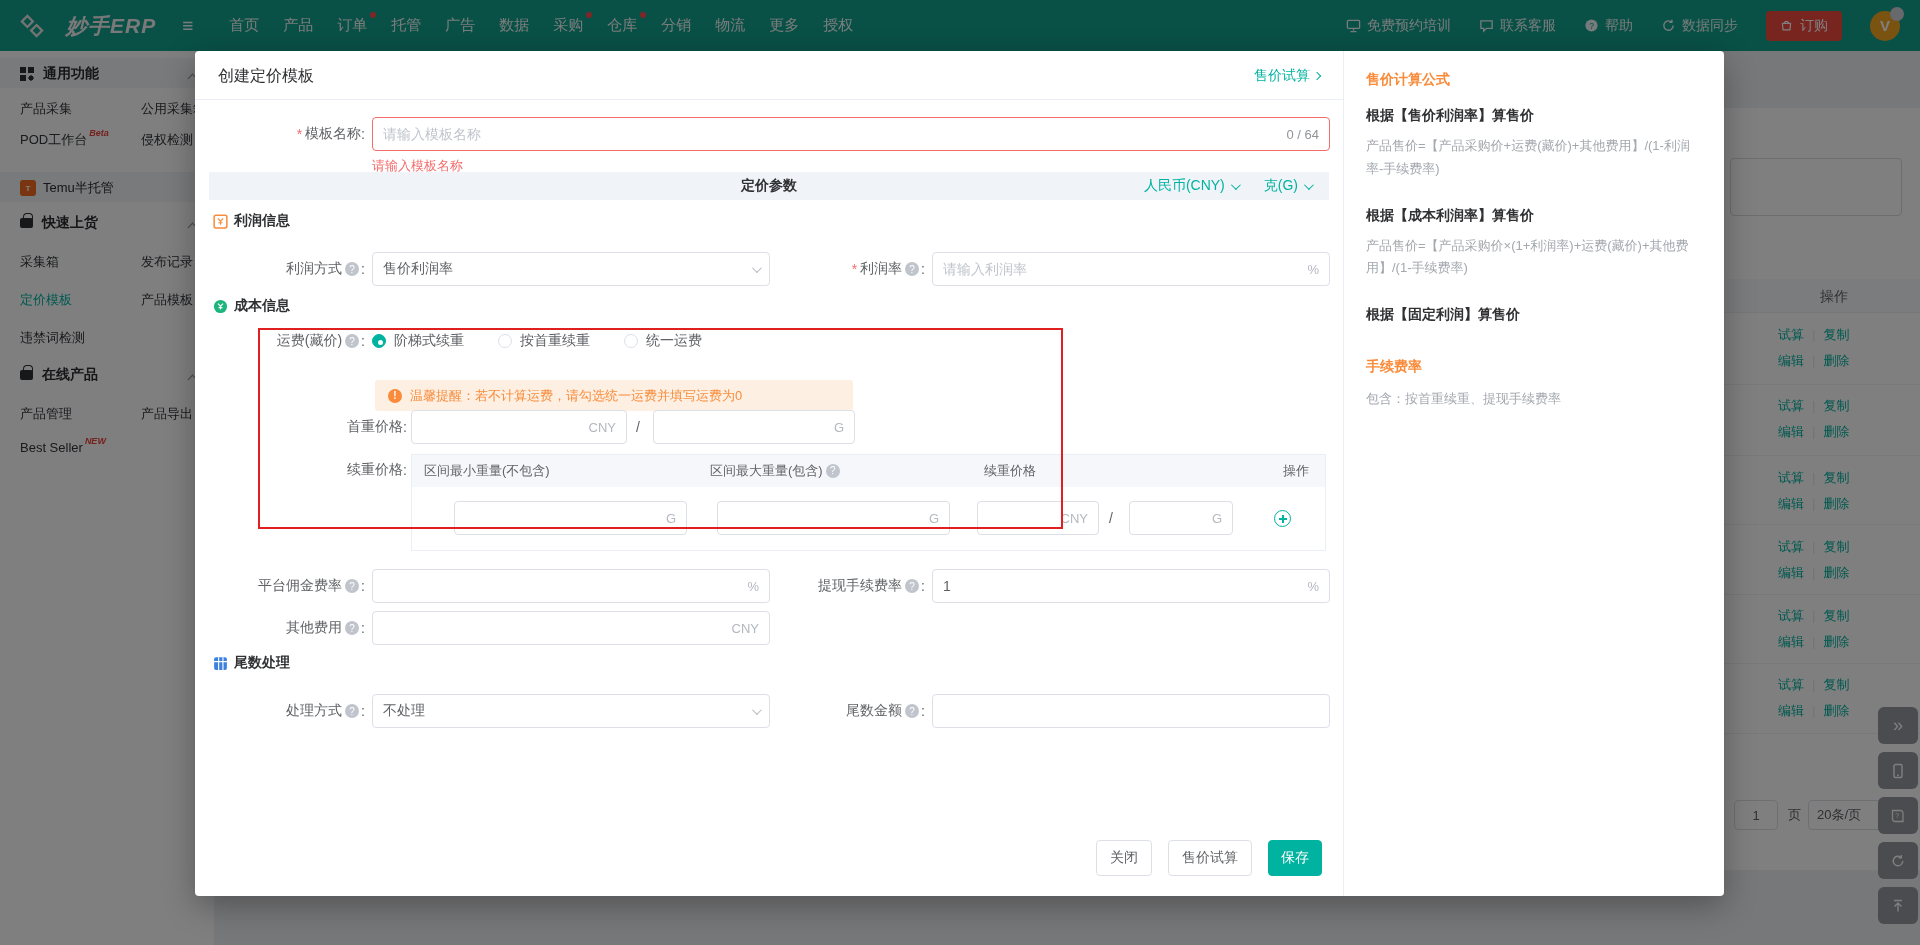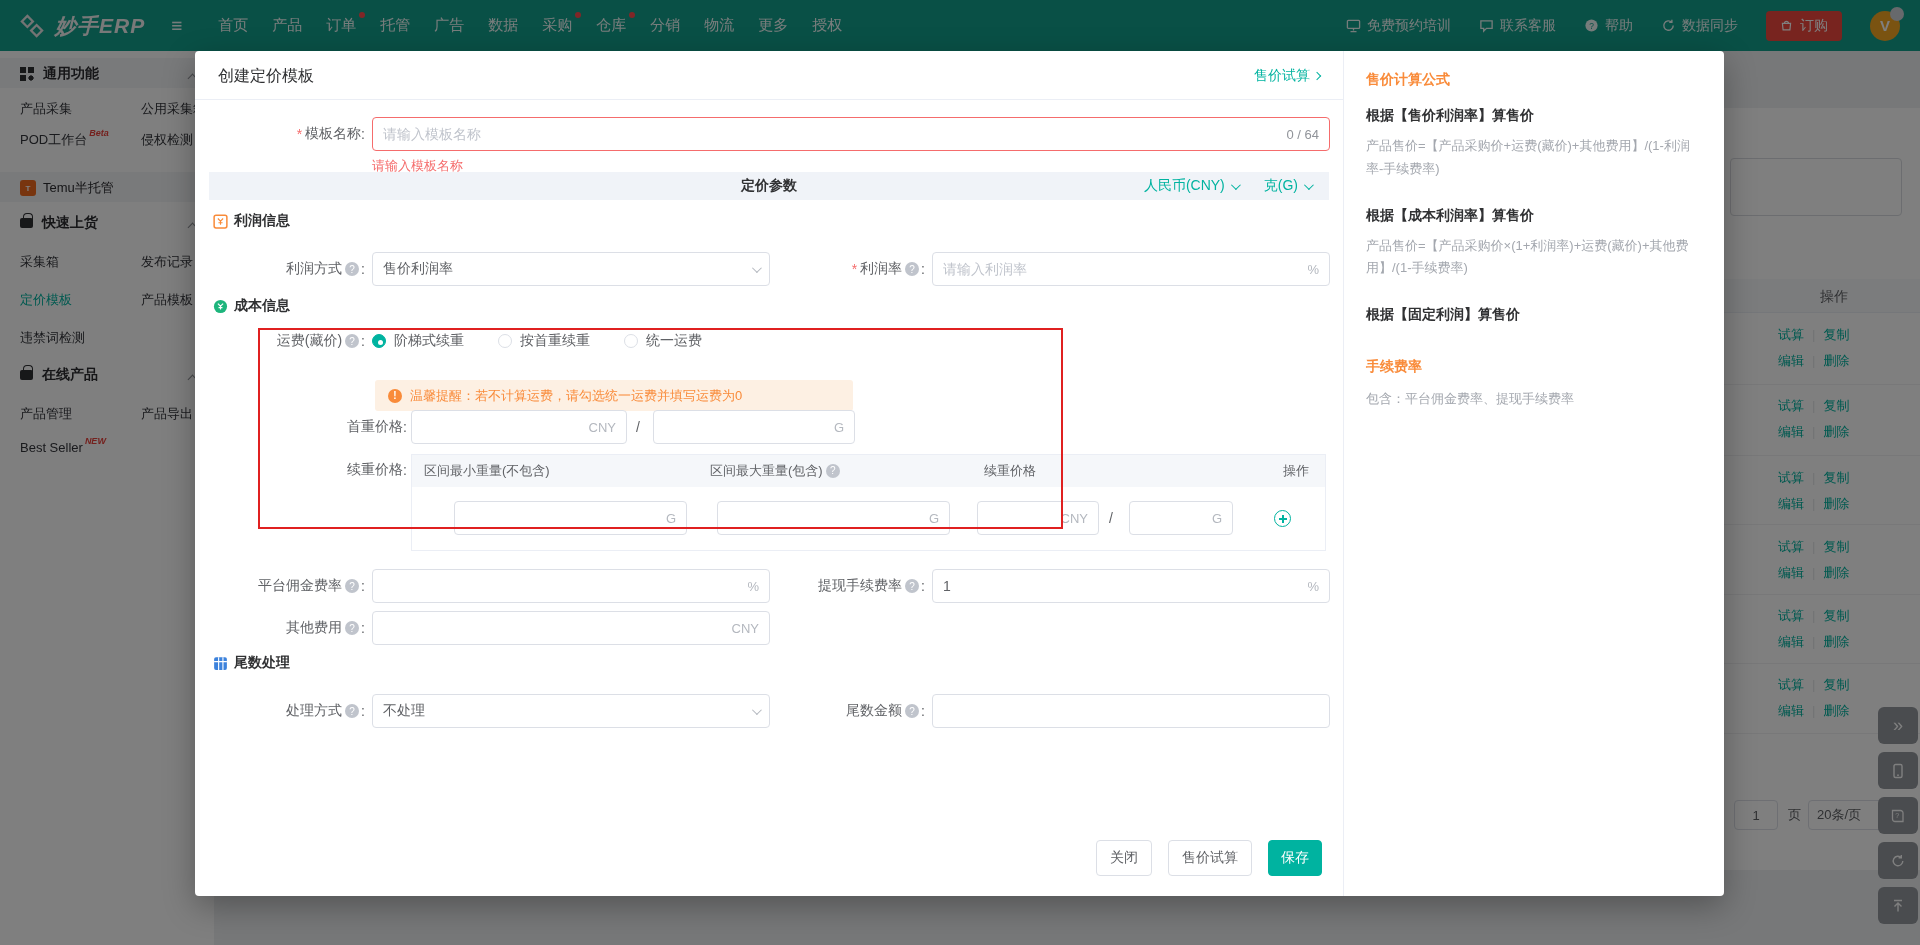--- a/index.html
+++ b/index.html
@@ -3,21 +3,21 @@
 <meta charset="utf-8">
 <style>
   * { margin:0; padding:0; box-sizing:border-box; }
   html,body { background:#1b1b1b; }
   .stage { position:relative; width:1920px; height:945px; overflow:hidden;
            background:#eef0f3; font-family:"Liberation Sans","DejaVu Sans",sans-serif; }
 
   
   .nav { position:absolute; top:0; left:0; right:0; height:51px; background:#13a08d;
          display:flex; align-items:center; padding:0 20px; z-index:10; }
-  .nav-logo { display:flex; align-items:center; gap:11px; color:#f2f2f2; font-size:21px;
+  .nav-logo { display:flex; align-items:center; gap:22px; color:#f2f2f2; font-size:21px;
               font-weight:bold; font-style:italic; letter-spacing:1px; }
   .nav-burger { color:rgba(255,255,255,.92); font-size:19px; margin-left:26px; cursor:pointer; }
   .nav-menu { display:flex; gap:24px; margin-left:36px; }
   .nav-item { color:rgba(255,255,255,.94); font-size:15px; position:relative; cursor:pointer; white-space:nowrap; }
   .nav-item .dot { position:absolute; top:-4px; right:-9px; width:6px; height:6px; border-radius:50%; background:#ff4d4f; }
   .nav-right { margin-left:auto; display:flex; align-items:center; gap:28px; color:rgba(255,255,255,.92); font-size:14px; }
   .nr { display:flex; align-items:center; gap:6px; cursor:pointer; white-space:nowrap; }
   .btn-subscribe { background:#f0483e; color:#fff; height:30px; padding:0 14px; border-radius:4px;
                    display:flex; align-items:center; gap:7px; font-size:14px; cursor:pointer; border:none; }
   .avatar { width:30px; height:30px; border-radius:50%; background:#f5a623; color:#fff; font-size:15px;
@@ -652,19 +652,19 @@
     </div>
 
     <div class="m-help">
       <div class="hp-title">售价计算公式</div>
       <div class="hp-h first">根据【售价利润率】算售价</div>
       <div class="hp-b">产品售价=【产品采购价+运费(藏价)+其他费用】/(1-利润率-手续费率)</div>
       <div class="hp-h">根据【成本利润率】算售价</div>
       <div class="hp-b">产品售价=【产品采购价×(1+利润率)+运费(藏价)+其他费用】/(1-手续费率)</div>
       <div class="hp-h">根据【固定利润】算售价</div>
       <div class="hp-fee-title">手续费率</div>
-      <div class="hp-fee-body">包含：平台佣金费率、提现手续费率</div>
+      <div class="hp-fee-body">包含：按首重续重、提现手续费率</div>
     </div>
   </div>
 
   <div class="red-box"></div>
 
 </div>
 
 </body></html>

